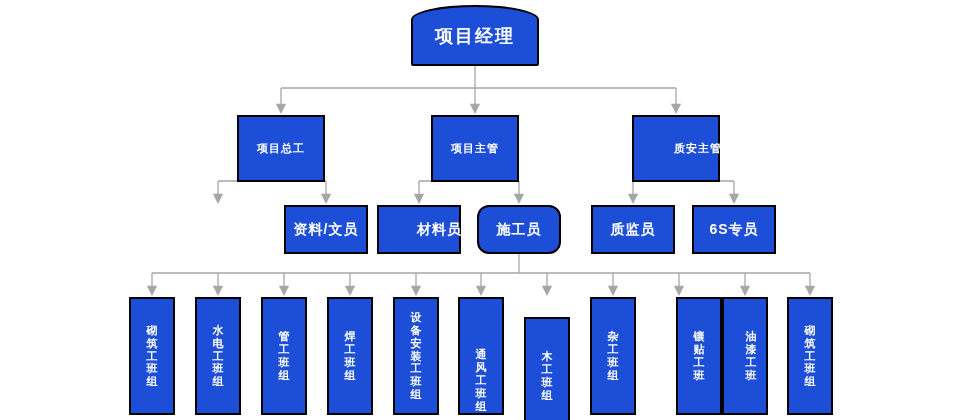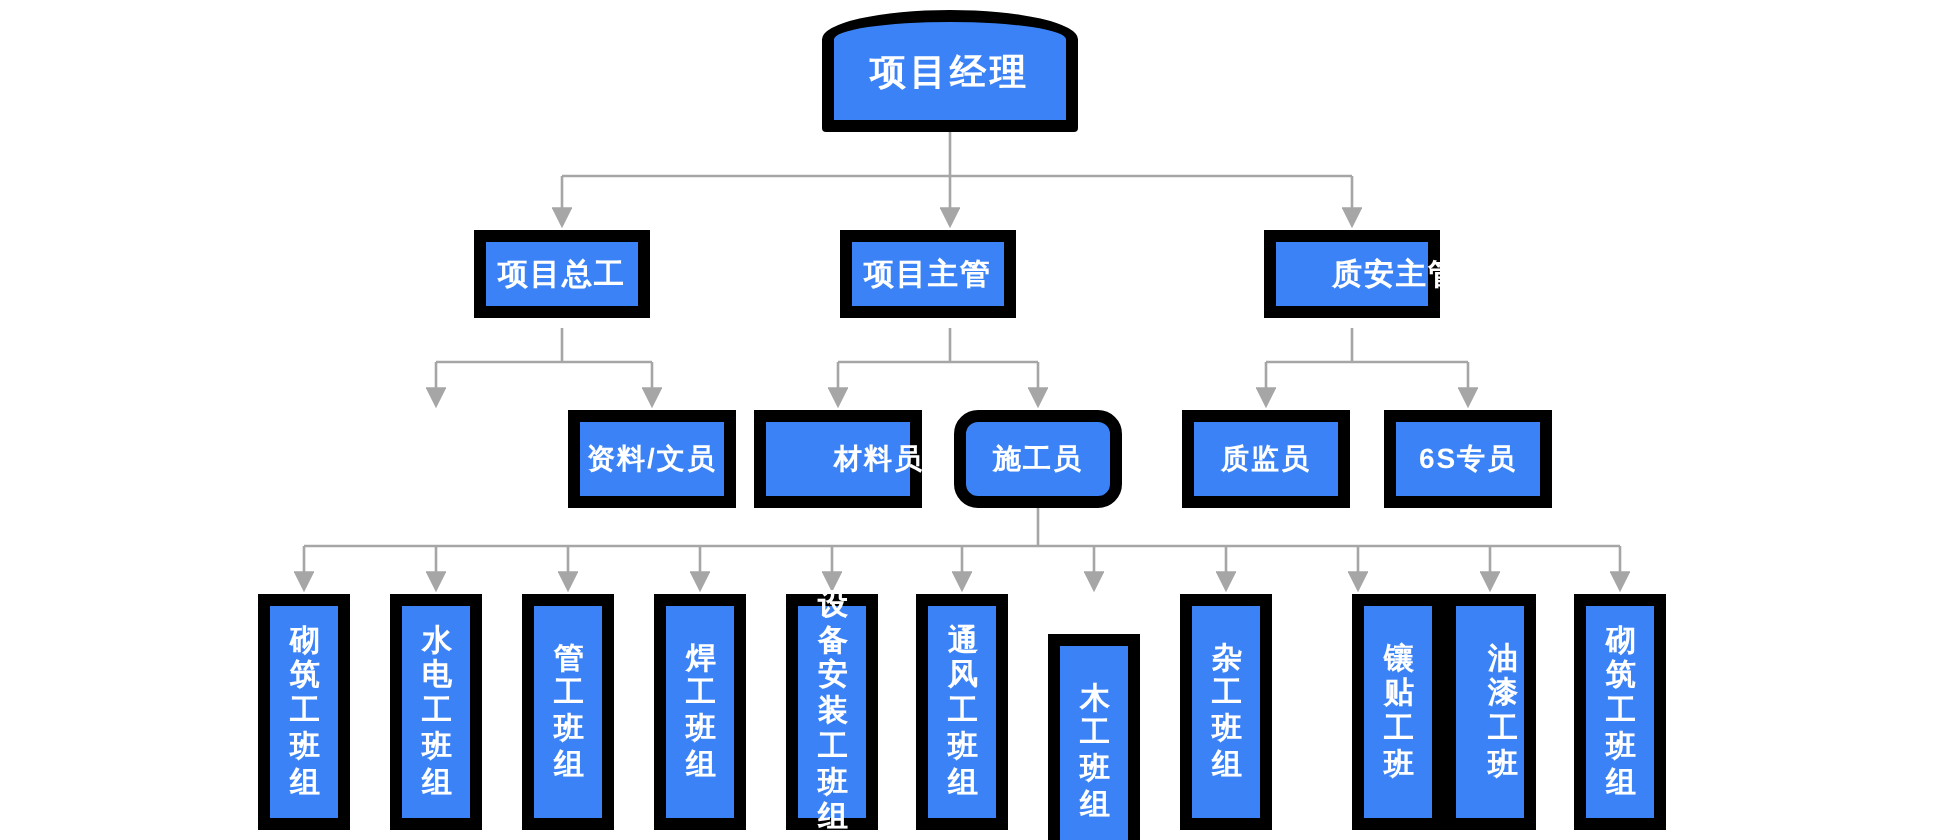--- a/index.html
+++ b/index.html
@@ -5,48 +5,48 @@
   * { margin:0; padding:0; box-sizing:border-box; }
   html,body { background:#ffffff; }
   body { font-family:"Liberation Sans","DejaVu Sans",sans-serif; }
   .stage {
     position:relative; width:969px; height:420px;
     background:#ffffff; overflow:hidden;
   }
   .connectors { position:absolute; left:0; top:0; width:969px; height:420px; }
   .node {
     position:absolute;
-    background:#3b82f6;
-    border:6px solid #000000;
+    background:#1d4ed8;
+    border:2px solid #000000;
     color:#ffffff;
     font-weight:bold;
     display:flex; align-items:center; justify-content:center;
     text-align:center;
     white-space:nowrap;
   }
   .root {
     left:411px; top:5px; width:128px; height:61px;
     font-size:18px; letter-spacing:2px;
     border-radius:50% 50% 2px 2px / 24% 24% 2px 2px;
   }
-  .lvl2 { top:115px; width:88px; height:44px; font-size:15px; letter-spacing:1px; }
+  .lvl2 { top:115px; width:88px; height:67px; font-size:11px; letter-spacing:1px; }
   .lvl3 { top:205px; width:84px; height:49px; font-size:14px; letter-spacing:1px; }
-  .team { top:297px; width:46px; height:118px; font-size:15px; white-space:normal; }
+  .team { top:297px; width:46px; height:118px; font-size:11px; white-space:normal; }
   .team .vtxt {
     display:block; width:14px; margin:0 auto;
     line-height:1.18; word-break:break-all; letter-spacing:0;
   }
   
-  #l2-0 { left:237px; } #l2-1 { left:420px; } #l2-2 { left:632px;padding-left:44px; }
+  #l2-0 { left:237px; } #l2-1 { left:431px; } #l2-2 { left:632px;padding-left:44px; }
   
   #l3-0 { left:176px; } #l3-1 { left:284px; } #l3-2 { left:377px;padding-left:41px; }
   #l3-3 { left:477px;border-radius:12px; } #l3-4 { left:591px; } #l3-5 { left:692px; }
   
   #tm-0 { left:129px; } #tm-1 { left:195px; } #tm-2 { left:261px; }
-  #tm-3 { left:327px; } #tm-4 { left:393px; } #tm-5 { left:458px; }
+  #tm-3 { left:327px; } #tm-4 { left:393px; } #tm-5 { left:458px;align-items:flex-end; }
   #tm-6 { left:524px;margin-top:20px; } #tm-7 { left:590px; } #tm-8 { left:676px; }
   #tm-9 { left:722px;padding-left:12px; } #tm-10 { left:787px; }
 </style>
 </head>
 <body>
 
 <div class="stage">
 
   <svg class="connectors" viewBox="0 0 969 420" xmlns="http://www.w3.org/2000/svg" aria-hidden="true">
     <defs>

